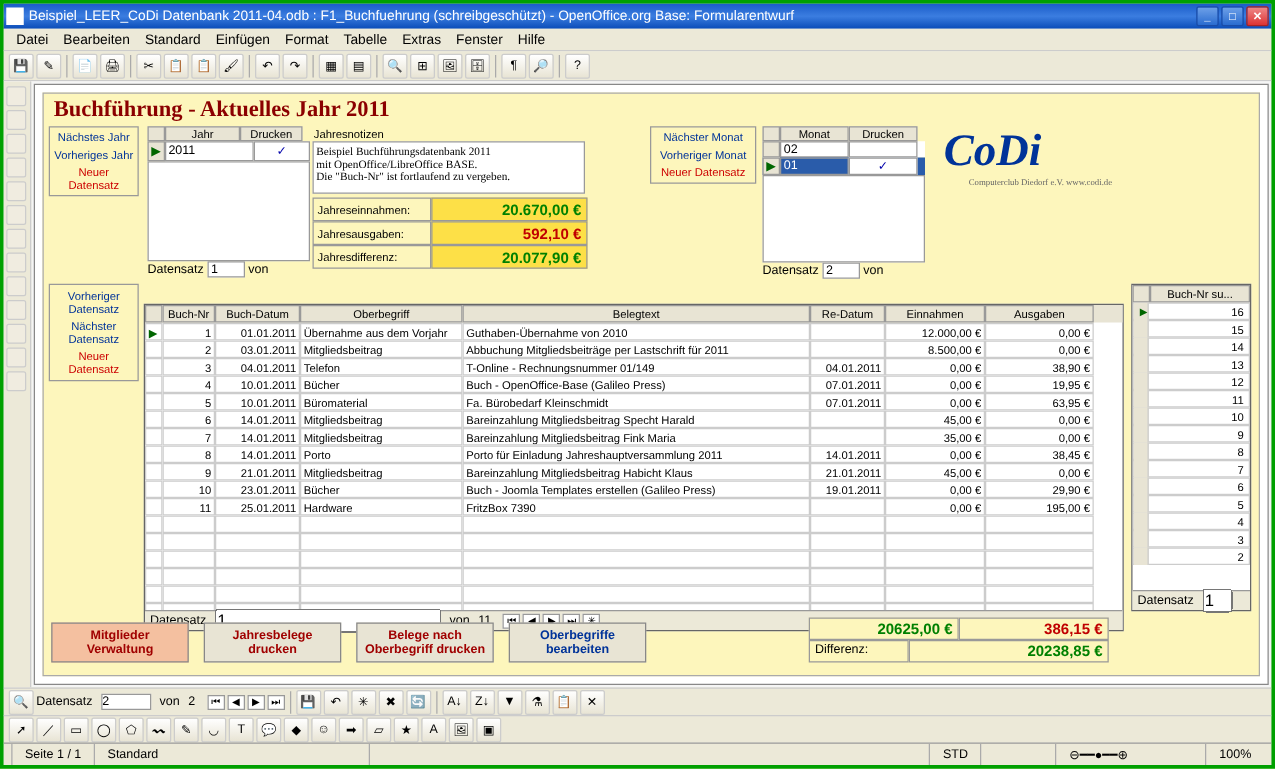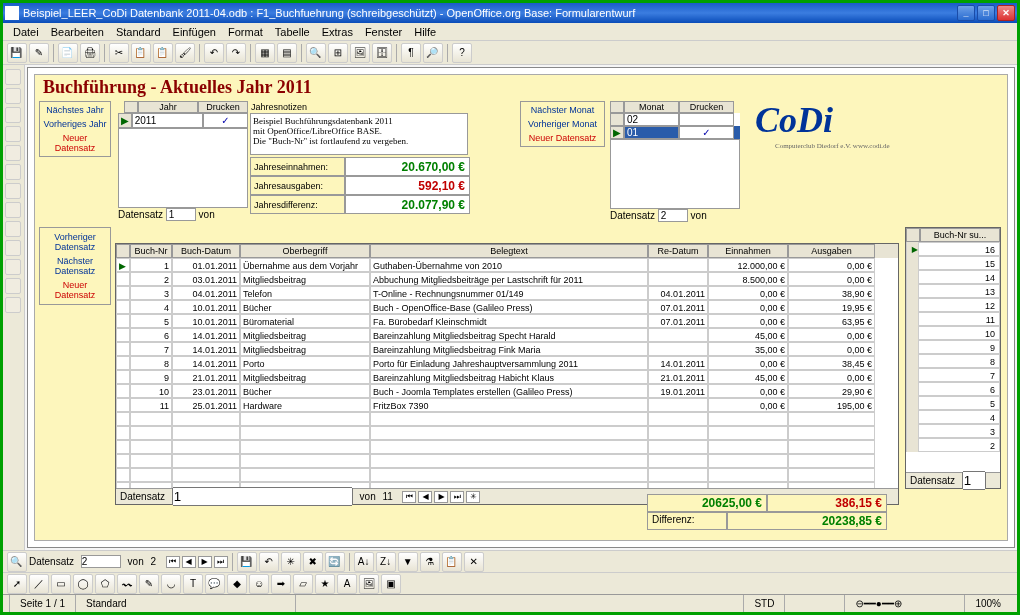--- a/index.html
+++ b/index.html
@@ -19,32 +19,32 @@
 .workarea { flex: 1; display: flex; background: #f5f5f5; overflow: hidden; }
 .sidetools { width: 22px; background: #ece9d8; border-right: 1px solid #ccc; display: flex; flex-direction: column; gap: 3px; padding: 4px 2px; }
 .sidetools div { width: 16px; height: 16px; background: #f0ece0; border: 1px solid #ccc; border-radius: 2px; cursor: pointer; }
 .canvas { flex: 1; background: #fff; border: 1px solid #888; margin: 2px; position: relative; overflow: hidden; }
 .form { position: absolute; left: 6px; top: 6px; right: 6px; bottom: 6px; background: #fdf6bc; border: 1px solid #aaa; }
 .heading { position: absolute; left: 8px; top: 2px; font: bold 18px "Times New Roman", serif; color: #8b0000; }
 .navbox { position: absolute; background: #fdf6bc; border: 1px solid #999; display: flex; flex-direction: column; align-items: center; padding: 2px; gap: 2px; }
 .navbox .lnk { color: #003399; cursor: pointer; text-align: center; font-size: 9px; padding: 1px; }
 .navbox .lnk.red { color: #c00; }
 .yearbox { position: absolute; left: 83px; top: 26px; width: 130px; }
-.yearbox .hdr { display: flex; justify-content: flex-end; }
+.yearbox .hdr { display: flex; }
 .yearbox .hdrcell { background: #e8e4d4; border: 1px solid #999; text-align: center; font-size: 9px; }
 .yearbox .row { display: flex; }
 .yearbox .cell { background: #fff; border: 1px solid #999; font-size: 10px; padding: 1px 2px; }
 .recnav { display: flex; align-items: center; font-size: 10px; }
 .recnav input { width: 30px; font-size: 10px; border: 1px solid #999; padding: 0 2px; }
 .notes { position: absolute; left: 215px; top: 26px; width: 220px; }
 .notes .lbl { font-size: 9px; padding: 1px; }
 .notes textarea { width: 218px; height: 42px; border: 1px solid #999; font: 9px Tahoma; padding: 2px; resize: none; background: #fff; }
 .sumrow { display: flex; height: 19px; align-items: stretch; }
 .sumrow .slbl { width: 95px; border: 1px solid #999; background: #fdf6bc; font-size: 9px; display: flex; align-items: center; padding-left: 3px; }
-.sumrow .sval { flex: 1; border: 1px solid #999; background: #ffffff; text-align: right; padding: 2px 4px; font-weight: bold; font-size: 12px; }
+.sumrow .sval { flex: 1; border: 1px solid #999; background: #fde047; text-align: right; padding: 2px 4px; font-weight: bold; font-size: 12px; }
 .monthsect { position: absolute; left: 485px; top: 26px; width: 85px; }
 .monthbox { position: absolute; left: 575px; top: 26px; width: 130px; }
 .monthbox .hdr { display: flex; }
 .monthbox .hdrcell { background: #e8e4d4; border: 1px solid #999; text-align: center; font-size: 9px; }
 .monthbox .row { display: flex; background: #fff; }
 .monthbox .cell { border: 1px solid #999; font-size: 10px; padding: 0 2px; }
 .logo { position: absolute; left: 720px; top: 15px; width: 150px; height: 60px; font: bold italic 36px "Comic Sans MS", cursive; color: #003399; display: flex; align-items: center; }
 .logo .sub { position: absolute; bottom: 0; left: 20px; font: 7px Tahoma; color: #666; }
 .tablearea { position: absolute; left: 80px; top: 168px; right: 108px; height: 262px; border: 1px solid #666; background: #fff; display: flex; flex-direction: column; }
 .thead { display: flex; background: #e8e4d4; }
@@ -493,20 +493,26 @@
                 <span style="flex:1;">3</span>
               </div>
               <div class="td2">
                 <div class="mk"></div>
                 <span style="flex:1;">2</span>
               </div>
             </div>
           <div class="recordnav" style="position:relative;"><span>Datensatz</span>&nbsp;<input style="width: 24px;" value="1"></div>
         </div>
 
+        <div class="btnrow">
+          <div class="bigbtn red">Mitglieder Verwaltung</div>
+          <div class="bigbtn" style="color:#a00000;">Jahresbelege drucken</div>
+          <div class="bigbtn" style="color:#a00000;">Belege nach Oberbegriff drucken</div>
+          <div class="bigbtn" style="color:#003399;">Oberbegriffe bearbeiten</div>
+        </div>
 
         <div class="totals">
           <div class="trow2">
             <div class="tc green" style="width:120px;">20625,00 €</div>
             <div class="tc redc" style="width:120px;">386,15 €</div>
           </div>
           <div class="trow2">
             <div class="tc" style="width:80px;font-weight:normal;font-size:10px;text-align:left;">Differenz:</div>
             <div class="tc green" style="width:160px;">20238,85 €</div>
           </div>

